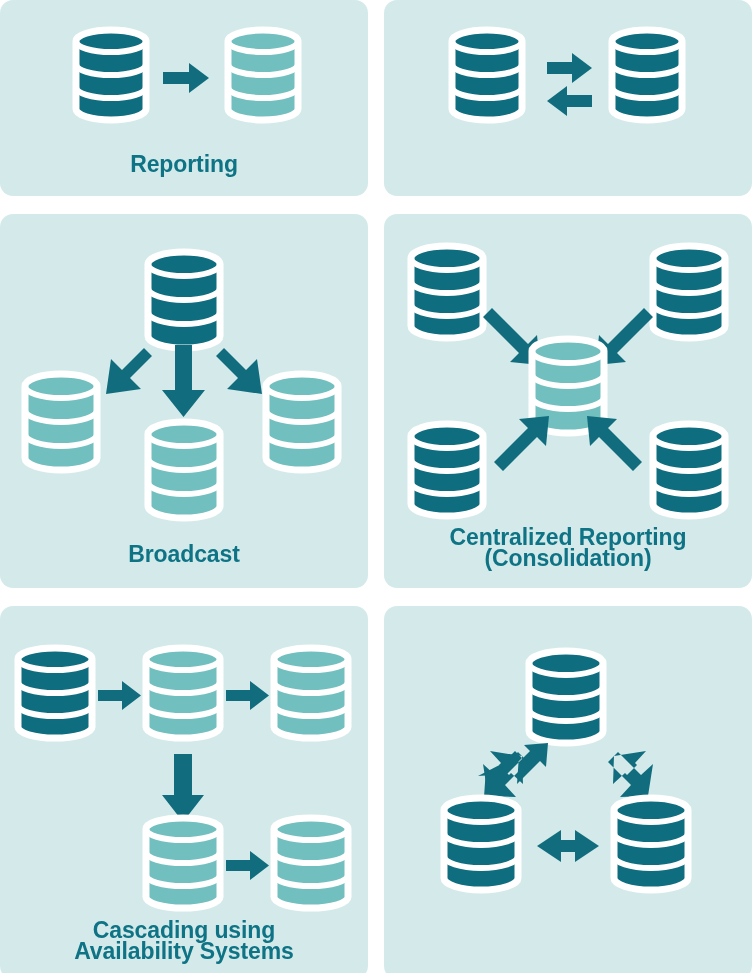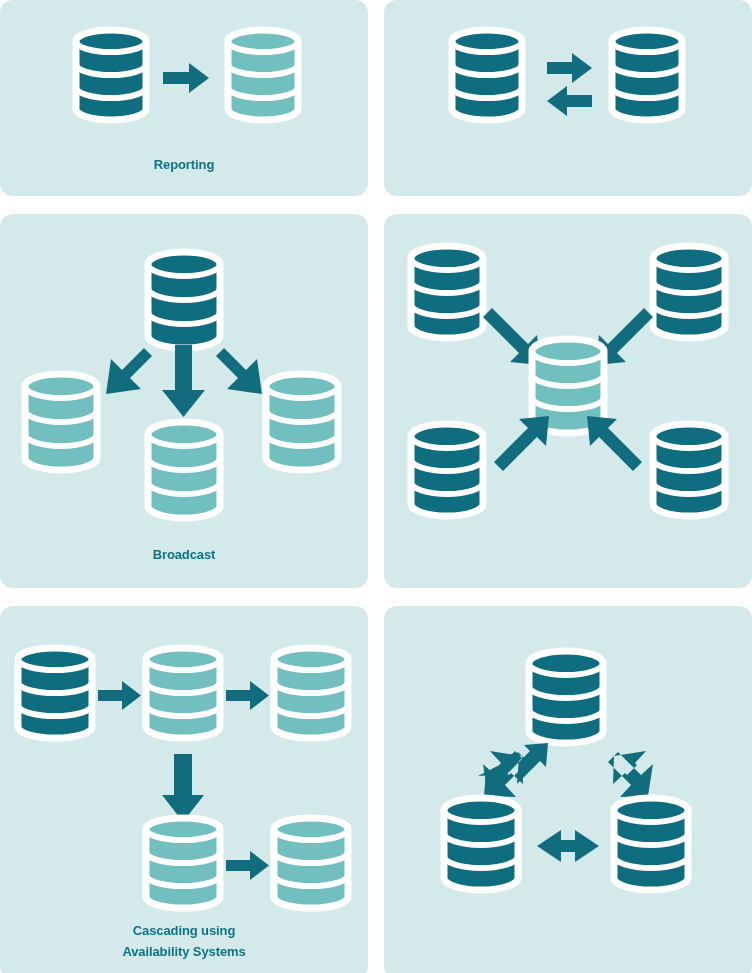--- a/index.html
+++ b/index.html
@@ -23,21 +23,21 @@
     position:relative;
     overflow:hidden;
   }
   .stage{position:absolute;left:0;top:0;right:0;bottom:0;}
   .stage svg{display:block;width:100%;height:100%;}
   .caption{
     position:absolute;left:0;right:0;
     text-align:center;
     color:#0e7385;
     font-weight:bold;
-    font-size:13px;
+    font-size:23px;
     line-height:21px;
     letter-spacing:-0.1px;
   }
   .cap1{bottom:21px;}
   .cap2{bottom:23px;}
   .cap3{bottom:17px;}
   .cap-l2{bottom:19px;}
 </style>
 </head>
 <body>
@@ -231,20 +231,24 @@
             <path d="M0,12 a36,12 0 0 1 72,0 v68 a36,12 0 0 1 -72,0 z"></path>
           </g>
           <g fill="none" stroke="#ffffff" stroke-width="6">
             <path d="M0,12 a36,12 0 0 0 72,0"></path>
             <path d="M0,35 a36,12 0 0 0 72,0"></path>
             <path d="M0,58 a36,12 0 0 0 72,0"></path>
           </g>
         </g>
       </svg>
     </div>
+    <div class="caption cap-l2">
+      <div>Centralized Reporting</div>
+      <div>(Consolidation)</div>
+    </div>
   </div>
 
   <div class="panel">
     <div class="stage">
       <svg viewBox="0 0 368 373" preserveAspectRatio="xMidYMid meet">
         <g transform="translate(18,42)">
           <g fill="#0e6d7f" stroke="#ffffff" stroke-width="7" stroke-linejoin="round">
             <path d="M0,11 a37,11 0 0 1 74,0 v68 a37,11 0 0 1 -74,0 z"></path>
           </g>
           <g fill="none" stroke="#ffffff" stroke-width="6">

